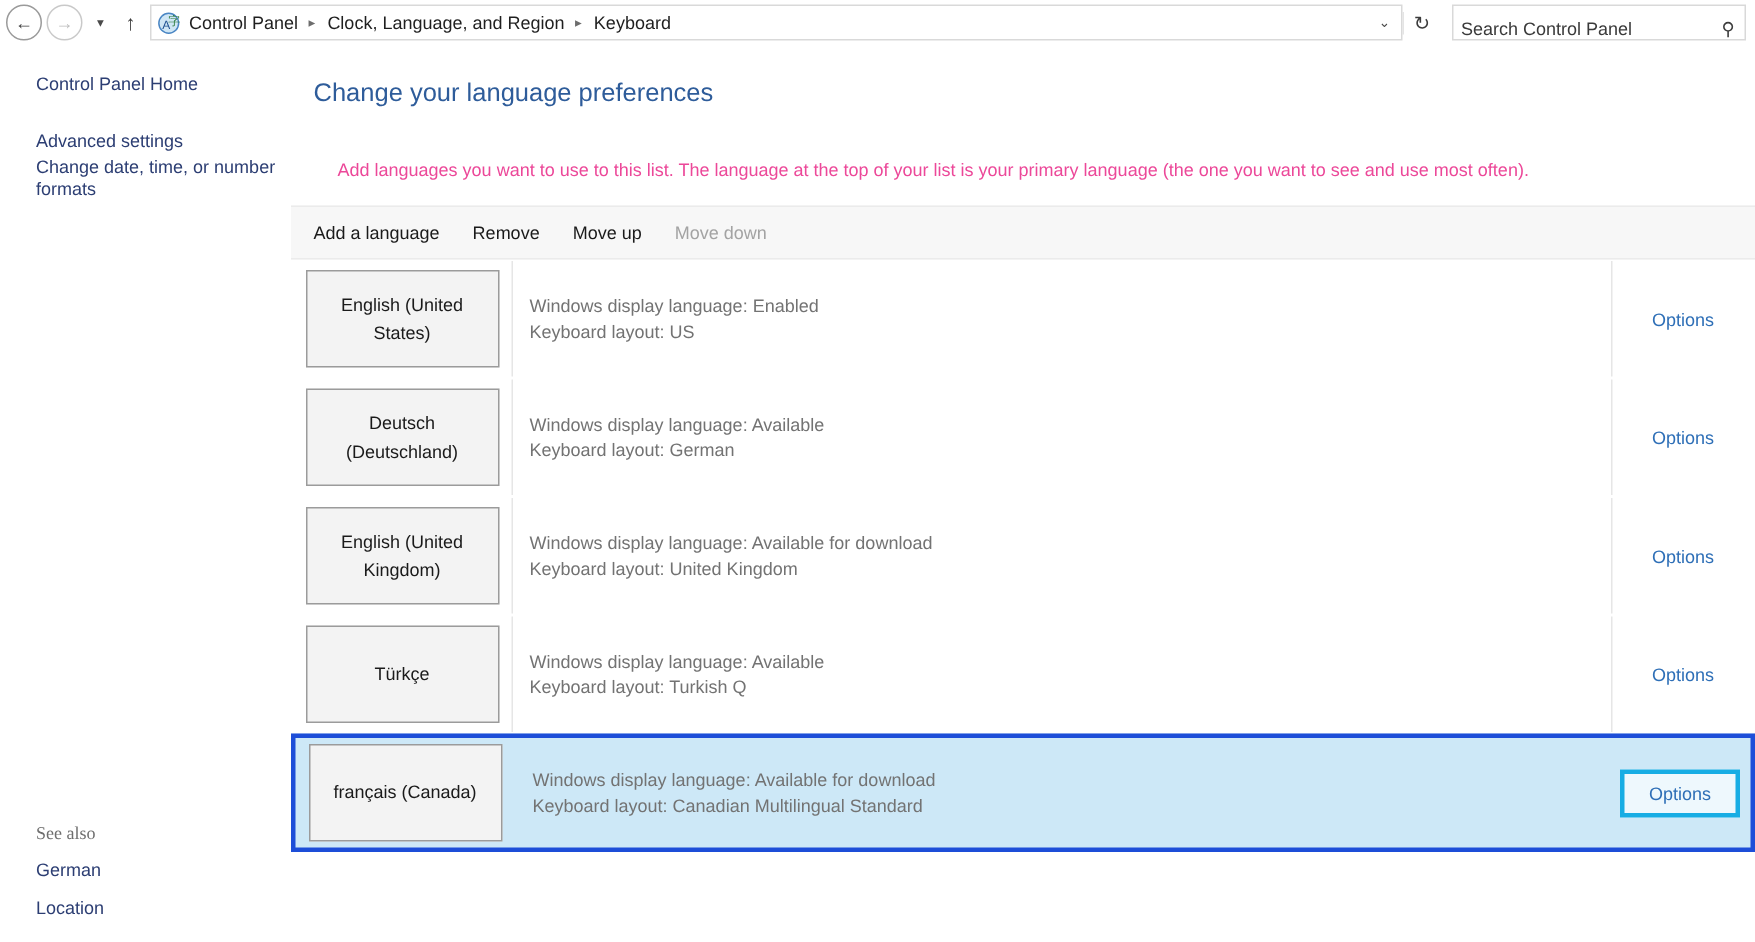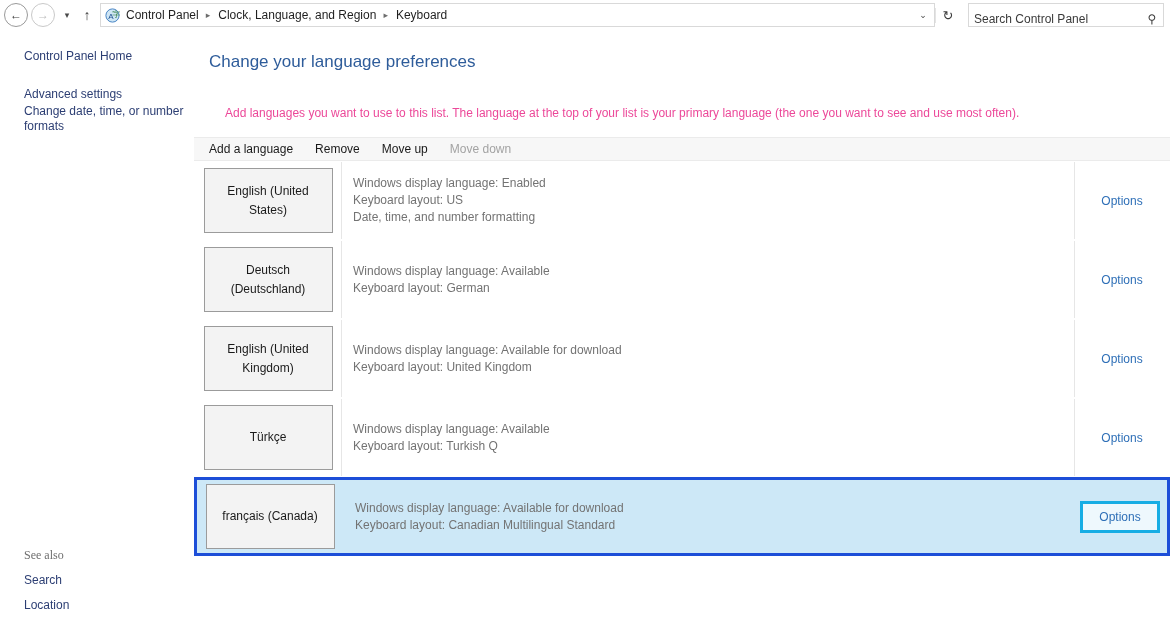--- a/index.html
+++ b/index.html
@@ -194,21 +194,21 @@
   .page-desc {
     color: #ec4899;
     font-size: 12px;
     padding: 18px 0 0 15px;
     margin: 16px;
   }
 
   
   .toolbar {
     margin-top: 17px;
-    height: 24px;
+    height: 36px;
     background: #f7f7f7;
     border-top: 1px solid #ebebeb;
     border-bottom: 1px solid #ebebeb;
     display: flex;
     align-items: center;
     padding-left: 15px;
     box-sizing: border-box;
   }
   .tb-btn {
     font-size: 12px;
@@ -330,21 +330,21 @@
 
 <div class="main-area">
 
   <div class="sidebar">
     <span class="side-link home">Control Panel Home</span>
     <span class="side-link">Advanced settings</span>
     <span class="side-link multiline">Change date, time, or number formats</span>
 
     <div class="see-also-block">
       <div class="see-also-label">See also</div>
-      <span class="side-link">Search</span>
+      <span class="side-link">German</span>
       <span class="side-link">Location</span>
     </div>
   </div>
 
   <div class="content">
     <h1 class="page-title">Change your language preferences</h1>
     <p class="page-desc">Add languages you want to use to this list. The language at the top of your list is your primary language (the one you want to see and use most often).</p>
 
     <div class="toolbar">
       <span class="tb-btn">Add a language</span>
@@ -355,21 +355,20 @@
 
     <div class="lang-list">
 
       <div class="lang-row">
         <div class="lang-box-cell">
           <div class="lang-box">English (United States)</div>
         </div>
         <div class="lang-details">
           <div class="detail-line">Windows display language: Enabled</div>
           <div class="detail-line">Keyboard layout: US</div>
-          <div class="detail-line">Date, time, and number formatting</div>
         </div>
         <div class="lang-options-cell">
           <span class="options-link">Options</span>
         </div>
       </div>
 
       <div class="lang-row">
         <div class="lang-box-cell">
           <div class="lang-box">Deutsch (Deutschland)</div>
         </div>

